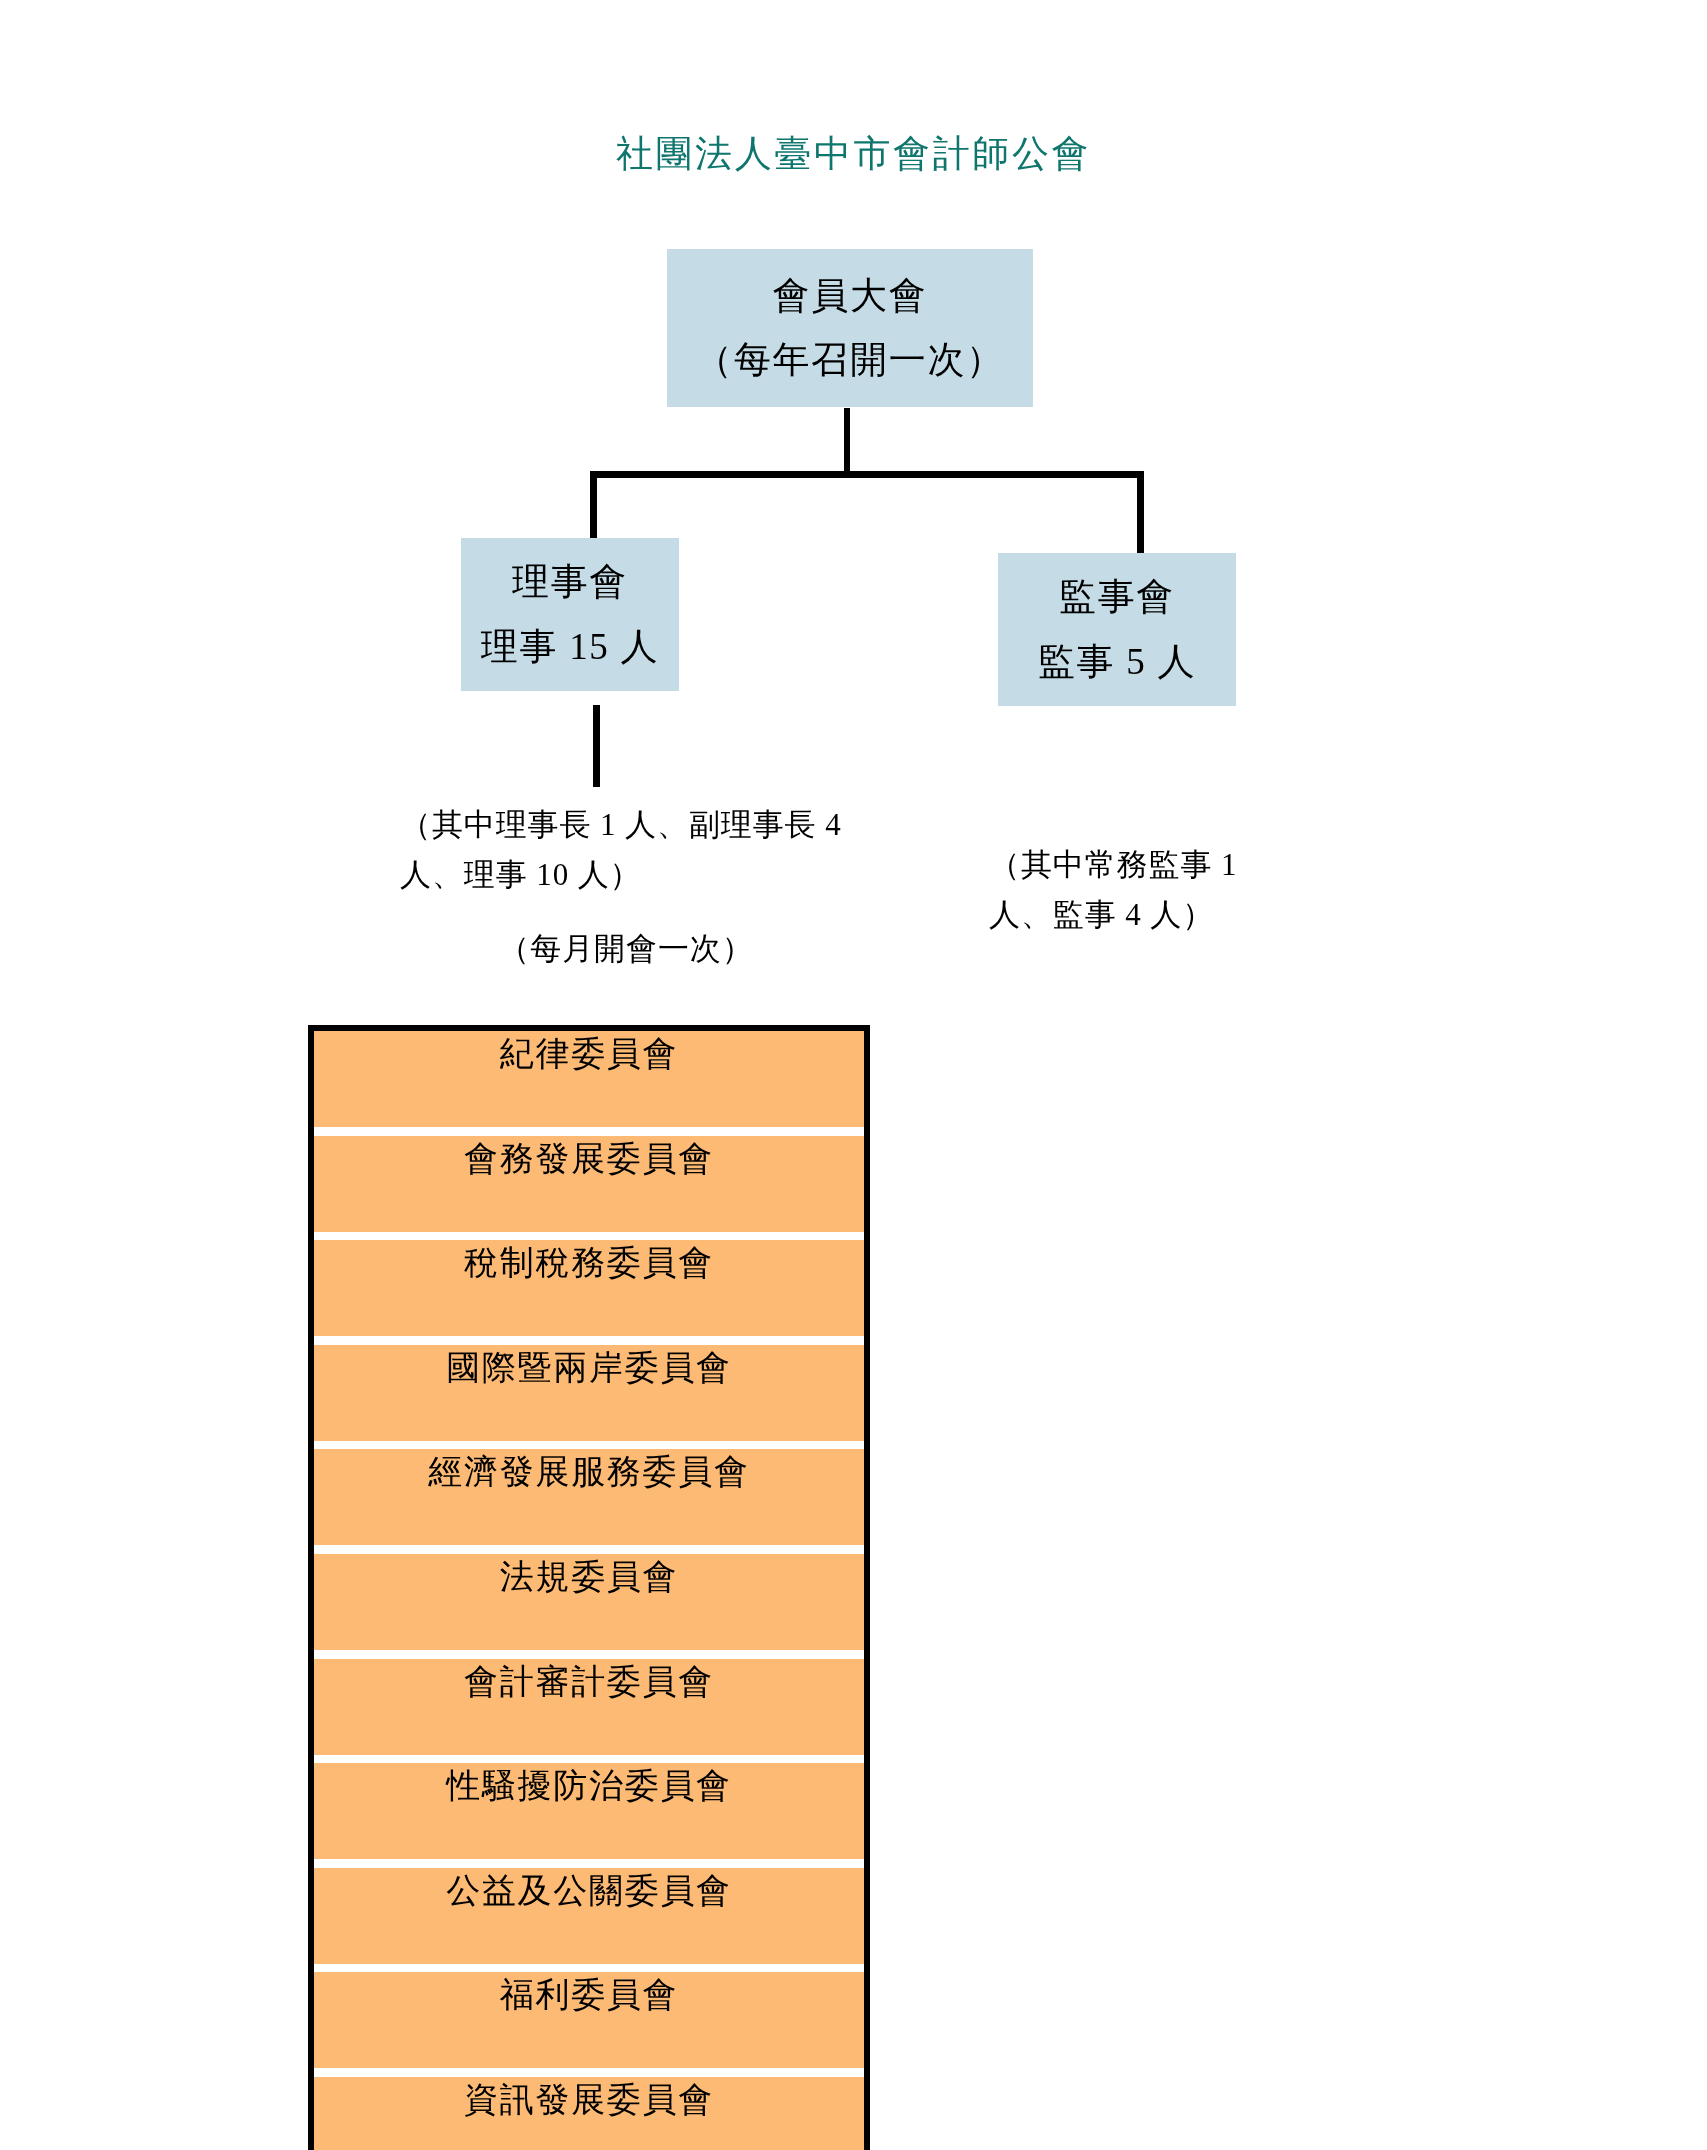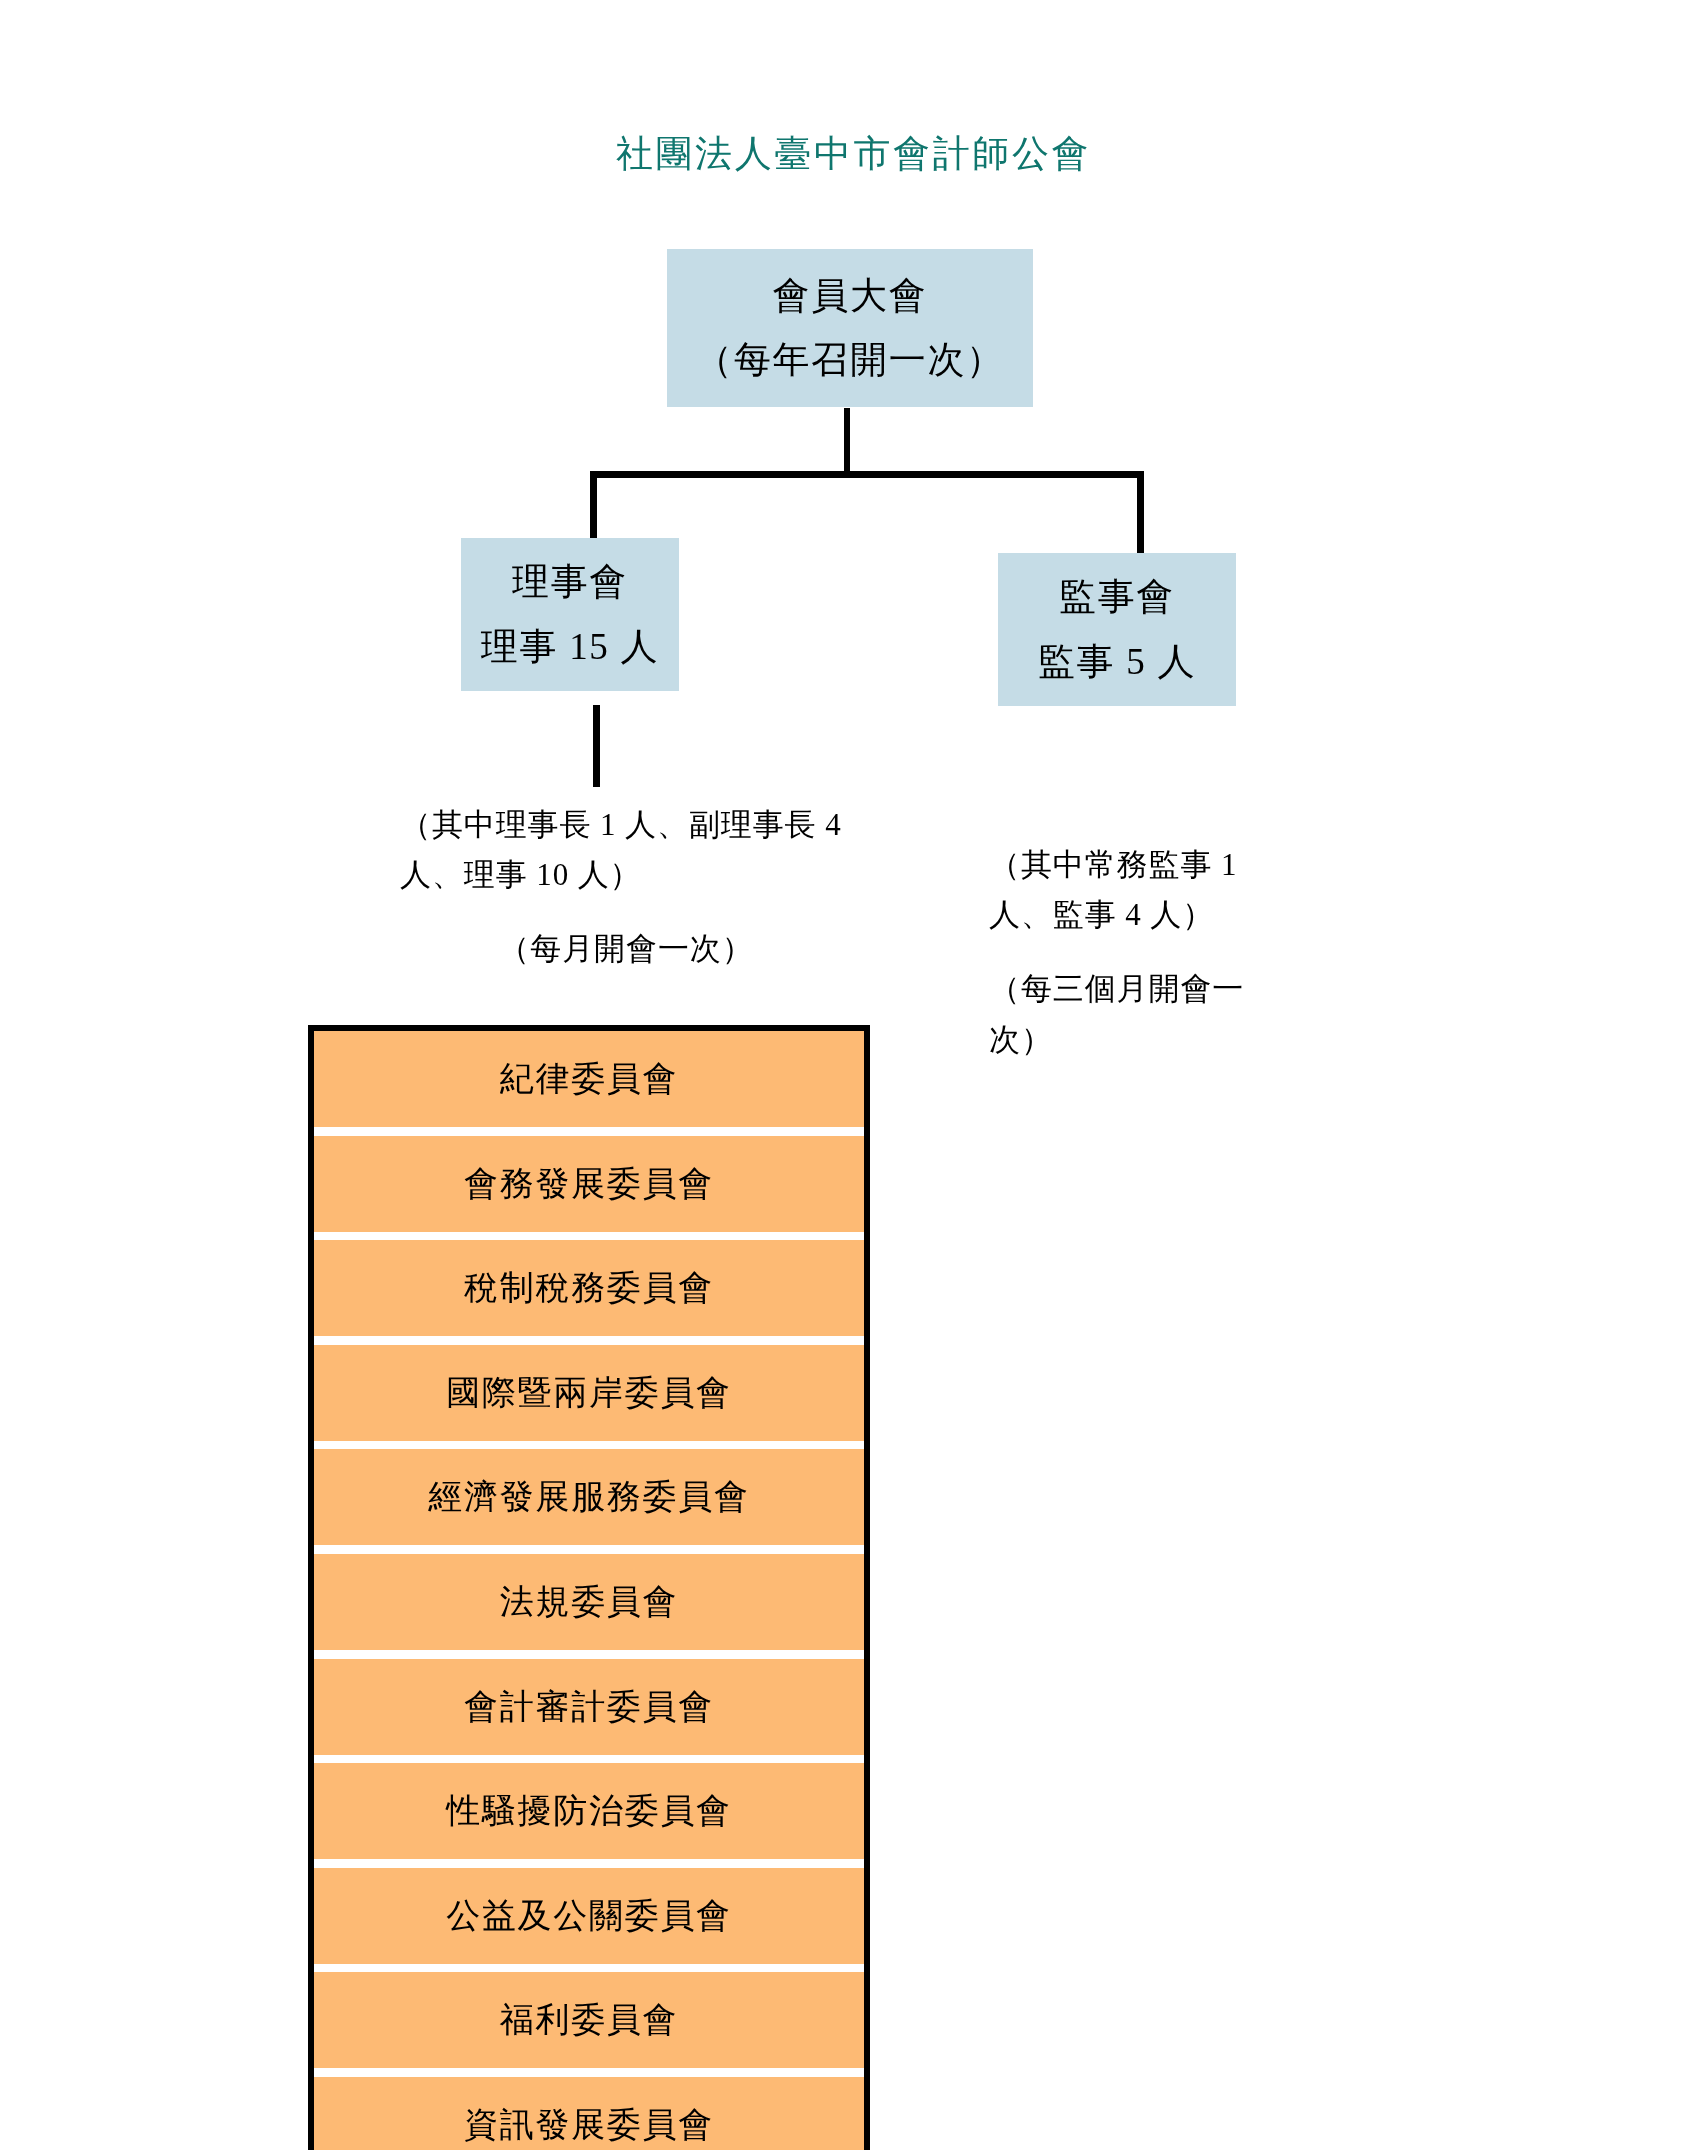--- a/index.html
+++ b/index.html
@@ -15,21 +15,20 @@
     width: 1707px;
     height: 2414px;
     background: #ffffff;
     overflow: hidden;
   }
 
   
   .abs { position: absolute; }
   .ctext {
     display: flex;
-    align-items: center;
     justify-content: center;
     text-align: center;
     line-height: 1.35;
   }
 
   
   #org-title {
     left: 0;
     top: 300;
     width: 1707px;
@@ -130,21 +129,20 @@
 
   <div class="abs rule" id="conn-directors-down"></div>
 
   <div class="abs annot" id="annot-directors">
     <p class="para">（其中理事長 1 人、副理事長 4 人、理事 10 人）</p>
     <p class="para meet">（每月開會一次）</p>
   </div>
 
   <div class="abs annot" id="annot-supervisors">
     <p class="para">（其中常務監事 1 人、監事 4 人）</p>
-    <p class="para meet">（每三個月開會一次）</p>
   </div>
 
   <div class="abs" id="committee-panel">
     <div class="ctext committee-item">紀律委員會</div>
     <div class="ctext committee-item">會務發展委員會</div>
     <div class="ctext committee-item">稅制稅務委員會</div>
     <div class="ctext committee-item">國際暨兩岸委員會</div>
     <div class="ctext committee-item">經濟發展服務委員會</div>
     <div class="ctext committee-item">法規委員會</div>
     <div class="ctext committee-item">會計審計委員會</div>

